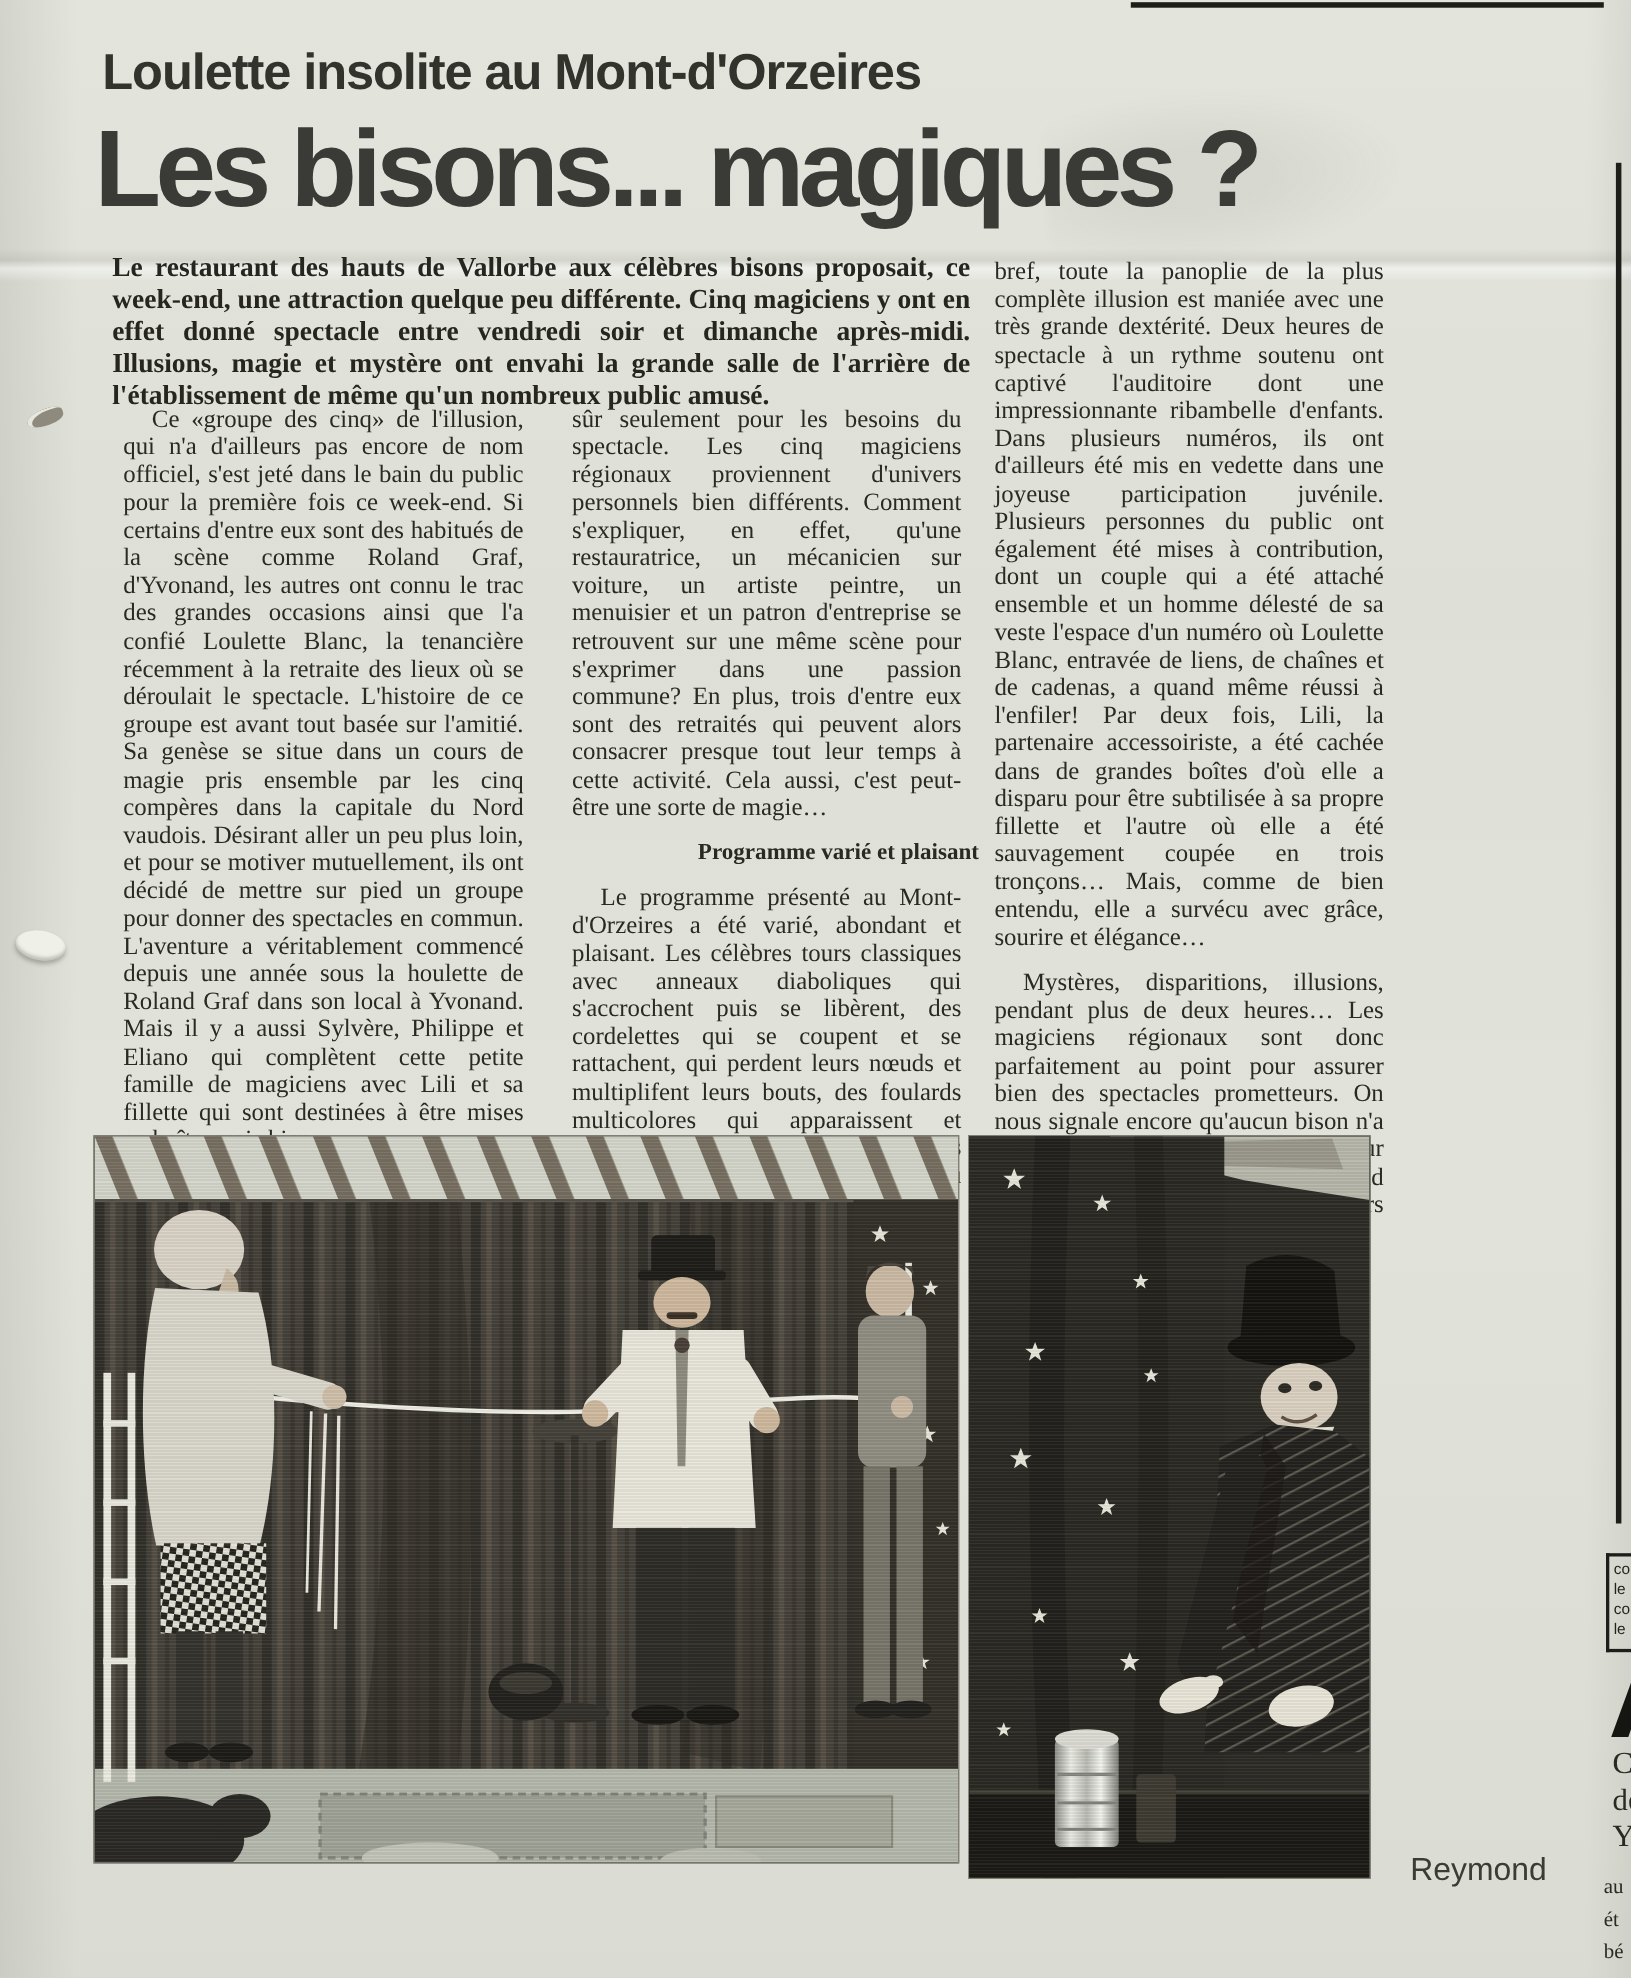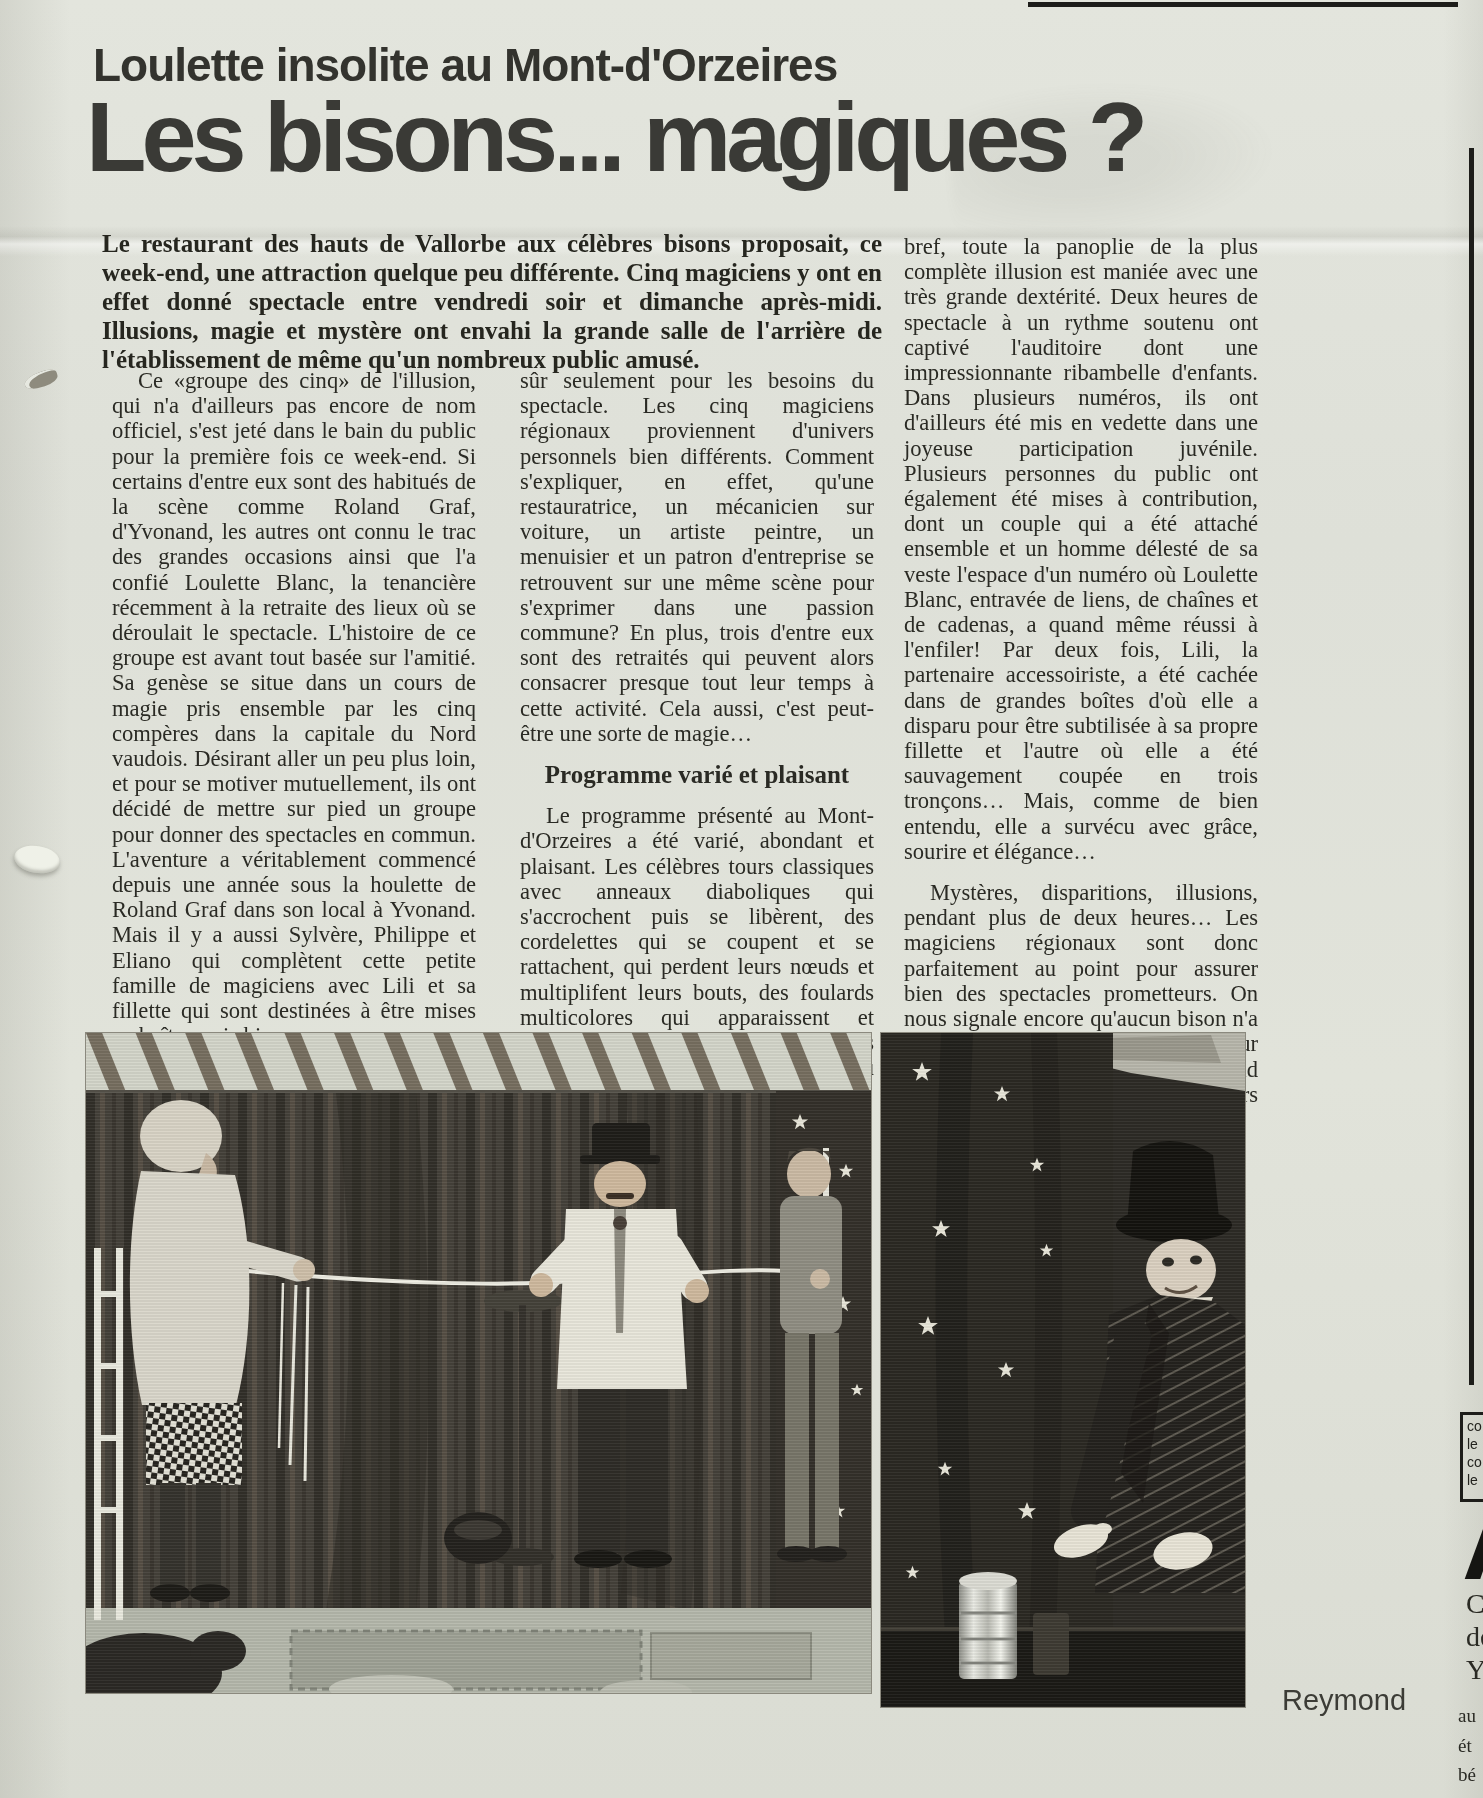--- a/index.html
+++ b/index.html
@@ -9,30 +9,30 @@
           linear-gradient(90deg, rgba(110,110,98,.14), rgba(110,110,98,0) 70px),
           linear-gradient(270deg, rgba(110,110,98,.10), rgba(110,110,98,0) 40px),
           linear-gradient(180deg, #e3e5dd 0%, #dee0d8 30%, #e1e3da 60%, #dadcd3 100%);
         font-family:"Liberation Serif", serif; color:#24241f;}
   .crease{position:absolute;left:0;top:226px;width:1483px;height:30px;
         background:linear-gradient(180deg, rgba(0,0,0,0) 0%, rgba(90,90,80,.10) 35%, rgba(255,255,255,.45) 60%, rgba(0,0,0,0) 100%);}
   .smudge{position:absolute;left:950px;top:80px;width:330px;height:160px;opacity:.07;filter:blur(4px);
         background:radial-gradient(ellipse at 40% 50%, #5a5a50 0 30%, transparent 70%);transform:rotate(-4deg);}
   .kicker{position:absolute;left:93px;top:38px;font-family:"Liberation Sans",sans-serif;
         font-weight:bold;font-size:46px;letter-spacing:-1px;color:#33332e;}
-  .headline{position:absolute;left:86px;top:80px;font-family:"Liberation Sans",sans-serif;
+  .headline{position:absolute;left:86px;top:96px;font-family:"Liberation Sans",sans-serif;
         font-weight:bold;font-size:99px;letter-spacing:-5px;color:#3a3a36;white-space:nowrap;}
   .lede{position:absolute;left:86px;top:213px;width:780px;font-weight:bold;font-size:25px;
         line-height:29px;text-align:justify;color:#26261f;}
   .bodycol{position:absolute;font-size:22.6px;line-height:25.2px;text-align:justify;color:#2a2a24;}
   .col1{left:96px;top:352px;width:396px;}
   .col2{left:504px;top:352px;width:386px;}
   .col3{left:888px;top:218px;width:386px;}
   .indent{text-indent:26px;}
-  .subhead{font-family:"Liberation Serif",serif;font-weight:bold;font-size:25px;margin:14px 0 8px 0;text-align:center;}
+  .subhead{font-family:"Liberation Serif",serif;font-weight:bold;font-size:21px;margin:14px 0 8px 0;text-align:right;}
   .m0{margin:16px;}
   .photo{position:absolute;overflow:hidden;border:1px solid #8b897e;background:#3a372f;}
   .photo::after{content:"";position:absolute;inset:0;pointer-events:none;
         background:repeating-linear-gradient(0deg, rgba(255,255,255,.05) 0 1px, rgba(0,0,0,.05) 1px 3px);}
   .photo1{left:85px;top:1032px;width:785px;height:660px;}
   .photo2{left:880px;top:1032px;width:364px;height:674px;}
   .caption{position:absolute;left:76px;top:1708px;width:800px;font-style:italic;font-size:29px;color:#22221d;}
   .credit{position:absolute;left:1282px;top:1684px;font-family:"Liberation Sans",sans-serif;font-size:29px;color:#3c3c36;}
   .toprule{position:absolute;left:1028px;top:2px;width:430px;height:5px;background:#1d1d1a;}
   .vrule{position:absolute;left:1469px;top:148px;width:5px;height:1237px;background:#1d1d1a;}

